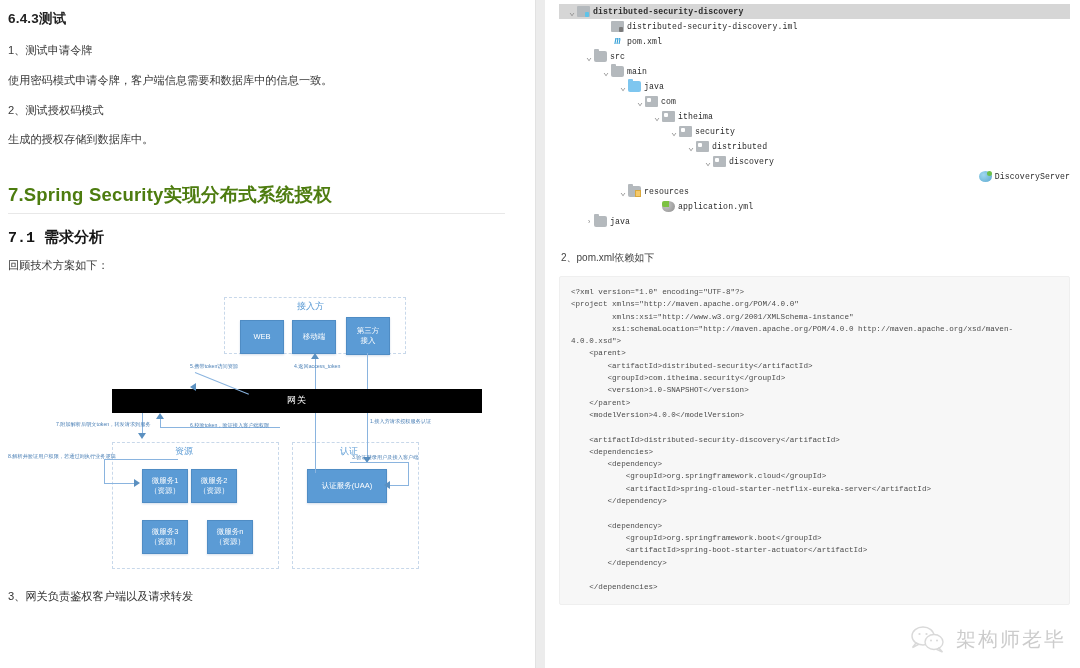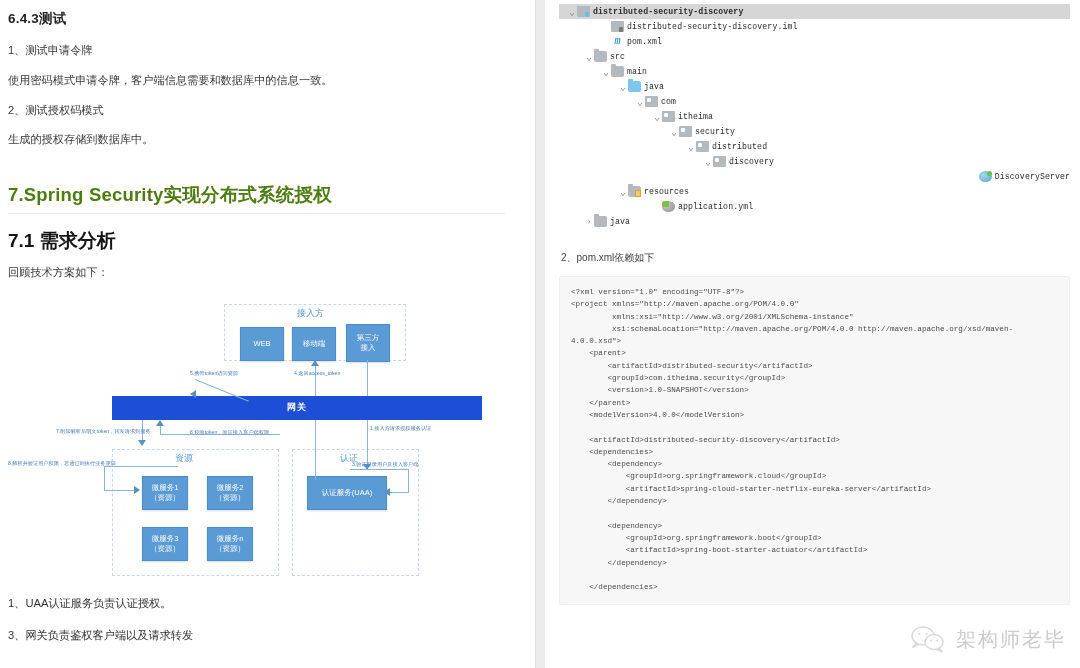--- a/index.html
+++ b/index.html
@@ -13,30 +13,30 @@
   .page{position:absolute;top:0;bottom:0;background:#fff;overflow:hidden;}
 
   
   #left-page{left:0;width:533px;}
   .l-inner{padding:8px 28px 0 8px;}
 
   .h3{font-size:13.5px;font-weight:bold;color:#222;margin:2px 0 14px 0;letter-spacing:.2px;}
   .para{font-size:11.2px;color:#3a3a3a;margin:0 0 13px 0;line-height:1.5;}
   .h1{font-size:18.5px;font-weight:bold;color:#4d7c0f;margin:34px 0 6px 0;letter-spacing:.2px;}
   .rule{border:0;border-top:1px solid #e8e8e8;margin:0 0 14px 0;}
-  .h2{font-size:19px;font-weight:bold;color:#151515;margin:14px 0 10px 0;}
+  .h2{font-size:15px;font-weight:bold;color:#151515;margin:14px 0 10px 0;font-family:Liberation Mono, monospace;}
 
   
   .diagram{position:relative;width:420px;height:290px;margin:6px 0 0 104px;font-size:6px;color:#6a9fd4;}
   .dash{position:absolute;border:1px dashed #c8d8ea;}
   .box{position:absolute;background:#5b9bd5;border:1px solid #4f8cc4;color:#fff;
        display:flex;align-items:center;justify-content:center;text-align:center;
        font-size:7.5px;line-height:1.25;box-shadow:0 1px 2px rgba(80,120,170,.25);}
-  .gw{position:absolute;background:#1d4ed8;color:#fff;display:flex;align-items:center;
-      justify-content:center;font-size:9px;letter-spacing:1px;font-weight:bold;}
+  .gw{position:absolute;background:#000000;color:#fff;display:flex;align-items:center;
+      justify-content:center;font-size:9px;letter-spacing:1px;}
   .grp-title{position:absolute;color:#5b9bd5;font-size:9px;}
   .ln{position:absolute;background:#8ab4df;}
   .lnv{width:1px;}
   .lnh{height:1px;}
   .ann{position:absolute;color:#4a7fb5;font-size:5.4px;white-space:nowrap;transform:scale(.96);transform-origin:left center;}
   .ar-d,.ar-u,.ar-r,.ar-l{position:absolute;width:0;height:0;}
   .ar-d{border-left:4px solid transparent;border-right:4px solid transparent;border-top:6px solid #5b90c0;}
   .ar-u{border-left:4px solid transparent;border-right:4px solid transparent;border-bottom:6px solid #5b90c0;}
   .ar-r{border-top:4px solid transparent;border-bottom:4px solid transparent;border-left:6px solid #5b90c0;}
   .ar-l{border-top:4px solid transparent;border-bottom:4px solid transparent;border-right:6px solid #5b90c0;}
@@ -121,21 +121,21 @@
           <span>WEB</span>
         </div>
       <div class="box" style="left:180px;top:33px;width:42px;height:32px;">
           <span>移动端</span>
         </div>
       <div class="box" style="left:234px;top:30px;width:42px;height:36px;line-height:1.3;">第三方<br>接入</div>
 
       <div class="gw" style="left:0px;top:102px;width:370px;height:24px;">网关</div>
 
       <div class="box" style="left:30px;top:182px;width:44px;height:32px;line-height:1.3;">微服务1<br>（资源）</div>
-      <div class="box" style="left:95px;top:182px;width:44px;height:32px;line-height:1.3;">微服务2<br>（资源）</div>
+      <div class="box" style="left:79px;top:182px;width:44px;height:32px;line-height:1.3;">微服务2<br>（资源）</div>
       <div class="box" style="left:30px;top:233px;width:44px;height:32px;line-height:1.3;">微服务3<br>（资源）</div>
       <div class="box" style="left:95px;top:233px;width:44px;height:32px;line-height:1.3;">微服务n<br>（资源）</div>
 
       <div class="box" style="left:195px;top:182px;width:78px;height:32px;">认证服务(UAA)</div>
 
       <div class="ln lnv" style="left:255px;top:66px;height:36px;"></div>
       <div class="ln lnv" style="left:255px;top:126px;height:48px;"></div>
       <div class="ar-d" style="left:251px;top:170px;"></div>
 
       <div class="ln lnv" style="left:203px;top:126px;height:60px;"></div>
@@ -165,21 +165,20 @@
       <div class="ann" style="left:258px;top:131px;">1.接入方请求授权服务认证</div>
       <div class="ann" style="left:240px;top:167px;">3.验证登录用户及接入客户端</div>
       <div class="ann" style="left:182px;top:76px;">4.返回access_token</div>
       <div class="ann" style="left:78px;top:76px;">5.携带token访问资源</div>
       <div class="ann" style="left:78px;top:135px;">6.校验token，验证接入客户端权限</div>
       <div class="ann" style="left:-56px;top:134px;">7.附加解析后明文token，转发请求到服务</div>
       <div class="ann" style="left:-104px;top:166px;">8.解析并验证用户权限，若通过则执行业务逻辑</div>
     </div>
 
     <div class="olist">
-      <div class="oitem">1、UAA认证服务负责认证授权。</div>
       <div class="oitem">3、网关负责鉴权客户端以及请求转发</div>
 
     </div>
 
   </div>
 </div>
 
 <div class="page" id="divider"></div>
 
 <div class="page" id="right-page">

